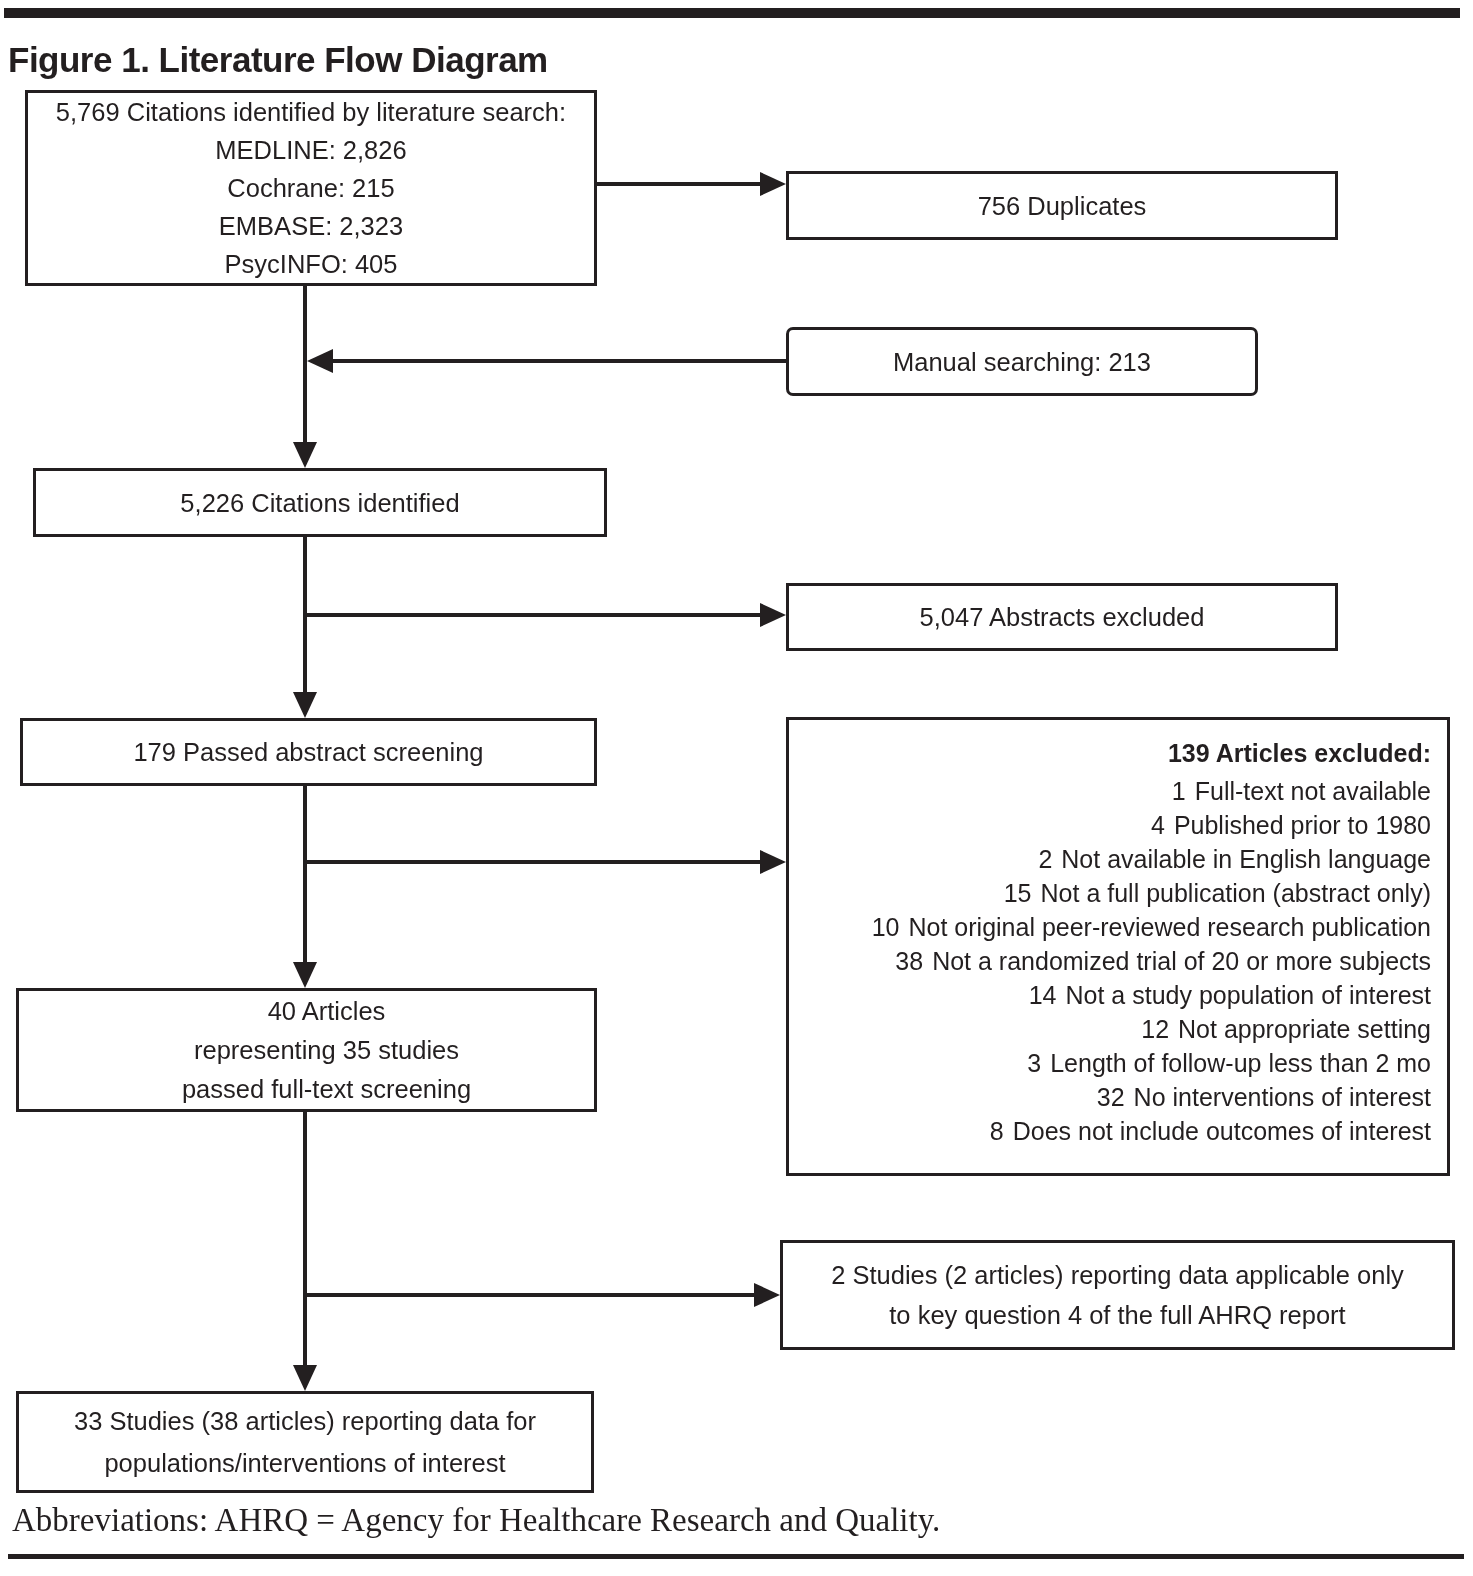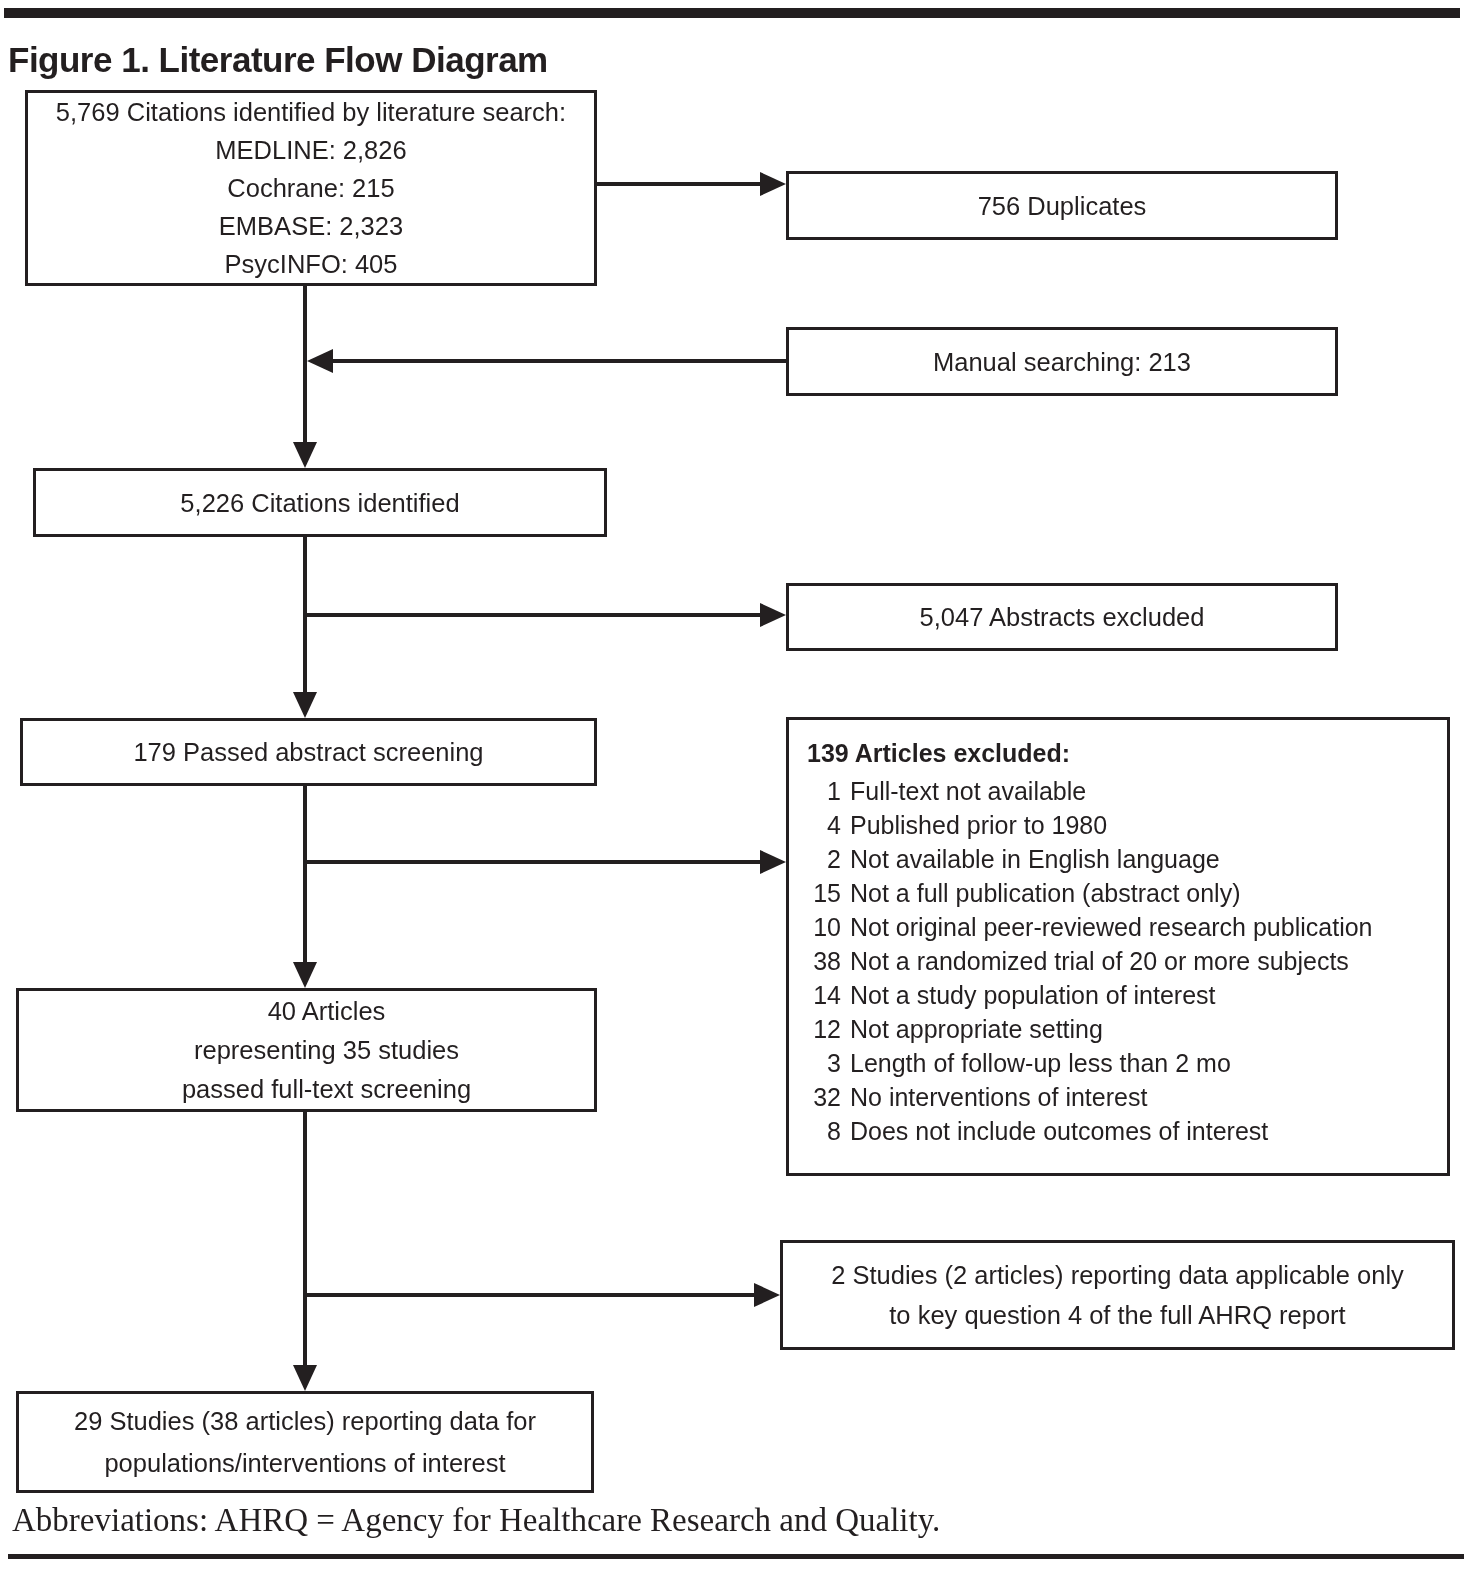--- a/index.html
+++ b/index.html
@@ -50,37 +50,37 @@
     <div class="bline">MEDLINE: 2,826</div>
     <div class="bline">Cochrane: 215</div>
     <div class="bline">EMBASE: 2,323</div>
     <div class="bline">PsycINFO: 405</div>
   </div>
 
   <div class="box" style="left:786px;top:150px;width:552px;height:69px;margin-top:21px;">
     <div class="bline">756 Duplicates</div>
   </div>
 
-  <div class="box" style="left:786px;top:327px;width:552px;height:69px;">
+  <div class="box" style="left:786px;top:327px;width:472px;height:69px;border-radius:7px;">
     <div class="bline">Manual searching: 213</div>
   </div>
 
   <div class="box" style="left:33px;top:468px;width:574px;height:69px;">
     <div class="bline">5,226 Citations identified</div>
   </div>
 
   <div class="box" style="left:786px;top:583px;width:552px;height:68px;">
     <div class="bline">5,047 Abstracts excluded</div>
   </div>
 
   <div class="box" style="left:20px;top:718px;width:577px;height:68px;">
     <div class="bline">179 Passed abstract screening</div>
   </div>
 
-  <div class="box excl" style="left:786px;top:717px;width:664px;height:459px;">
+  <div class="box excl" style="left:786px;top:717px;width:664px;height:459px;align-items:flex-end;">
     <div class="excl-header">139 Articles excluded:</div>
     <div class="excl-row">
       <span class="excl-num">1</span>
       <span>Full-text not available</span>
     </div>
     <div class="excl-row">
       <span class="excl-num">4</span>
       <span>Published prior to 1980</span>
     </div>
     <div class="excl-row">
@@ -126,21 +126,21 @@
     <div class="bline">representing 35 studies</div>
     <div class="bline">passed full-text screening</div>
   </div>
 
   <div class="box" style="left:780px;top:1240px;width:675px;height:110px;line-height:40px;">
     <div class="bline">2 Studies (2 articles) reporting data applicable only</div>
     <div class="bline">to key question 4 of the full AHRQ report</div>
   </div>
 
   <div class="box" style="left:16px;top:1391px;width:578px;height:102px;line-height:42px;">
-    <div class="bline">29 Studies (38 articles) reporting data for</div>
+    <div class="bline">33 Studies (38 articles) reporting data for</div>
     <div class="bline">populations/interventions of interest</div>
   </div>
 
   <div class="conn" style="left:597px;top:182px;width:167px;height:4px;"></div>
   <div class="ah ah-right" style="left:760px;top:172px;"></div>
 
   <div class="conn" style="left:303px;top:285px;width:4px;height:159px;"></div>
   <div class="ah ah-down" style="left:293px;top:442px;"></div>
 
   <div class="conn" style="left:329px;top:359px;width:457px;height:4px;"></div>

